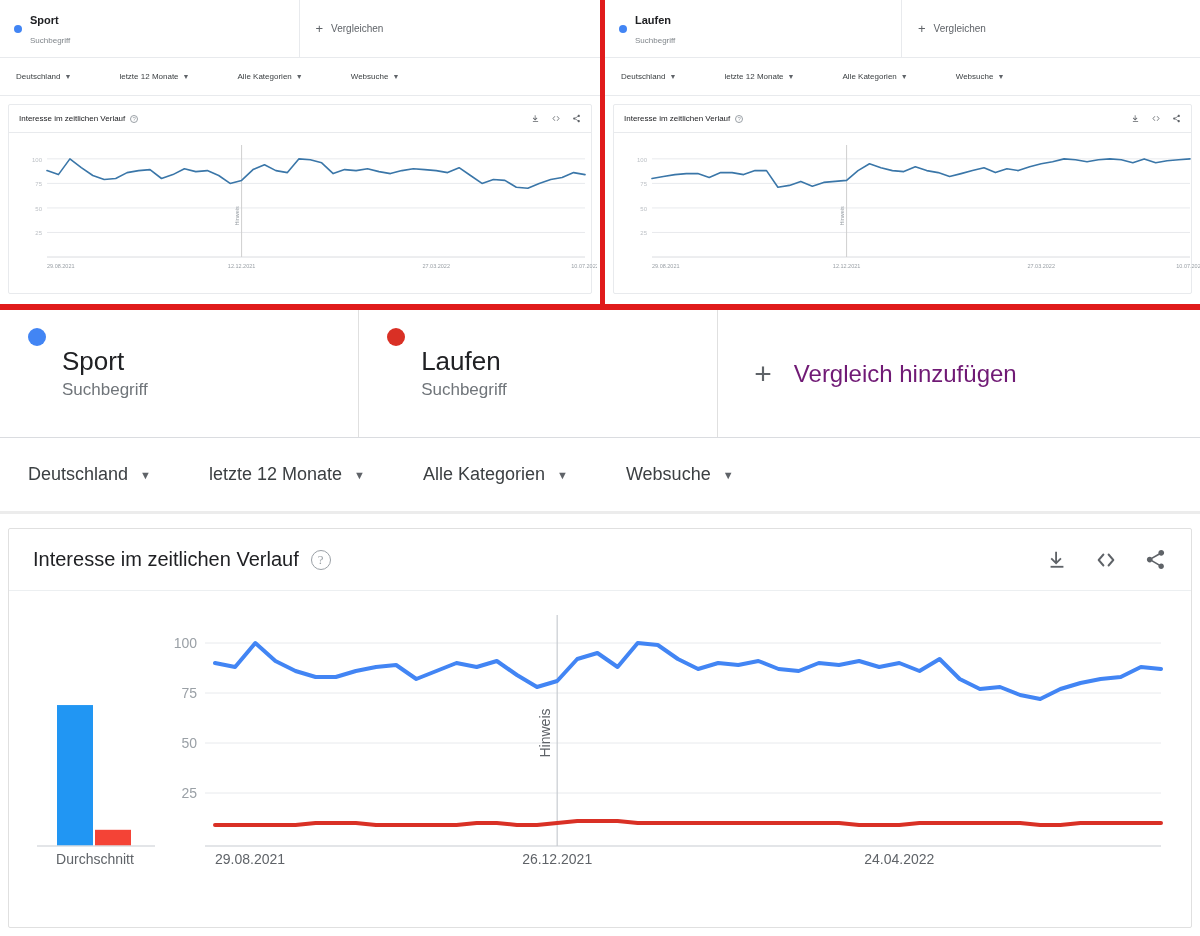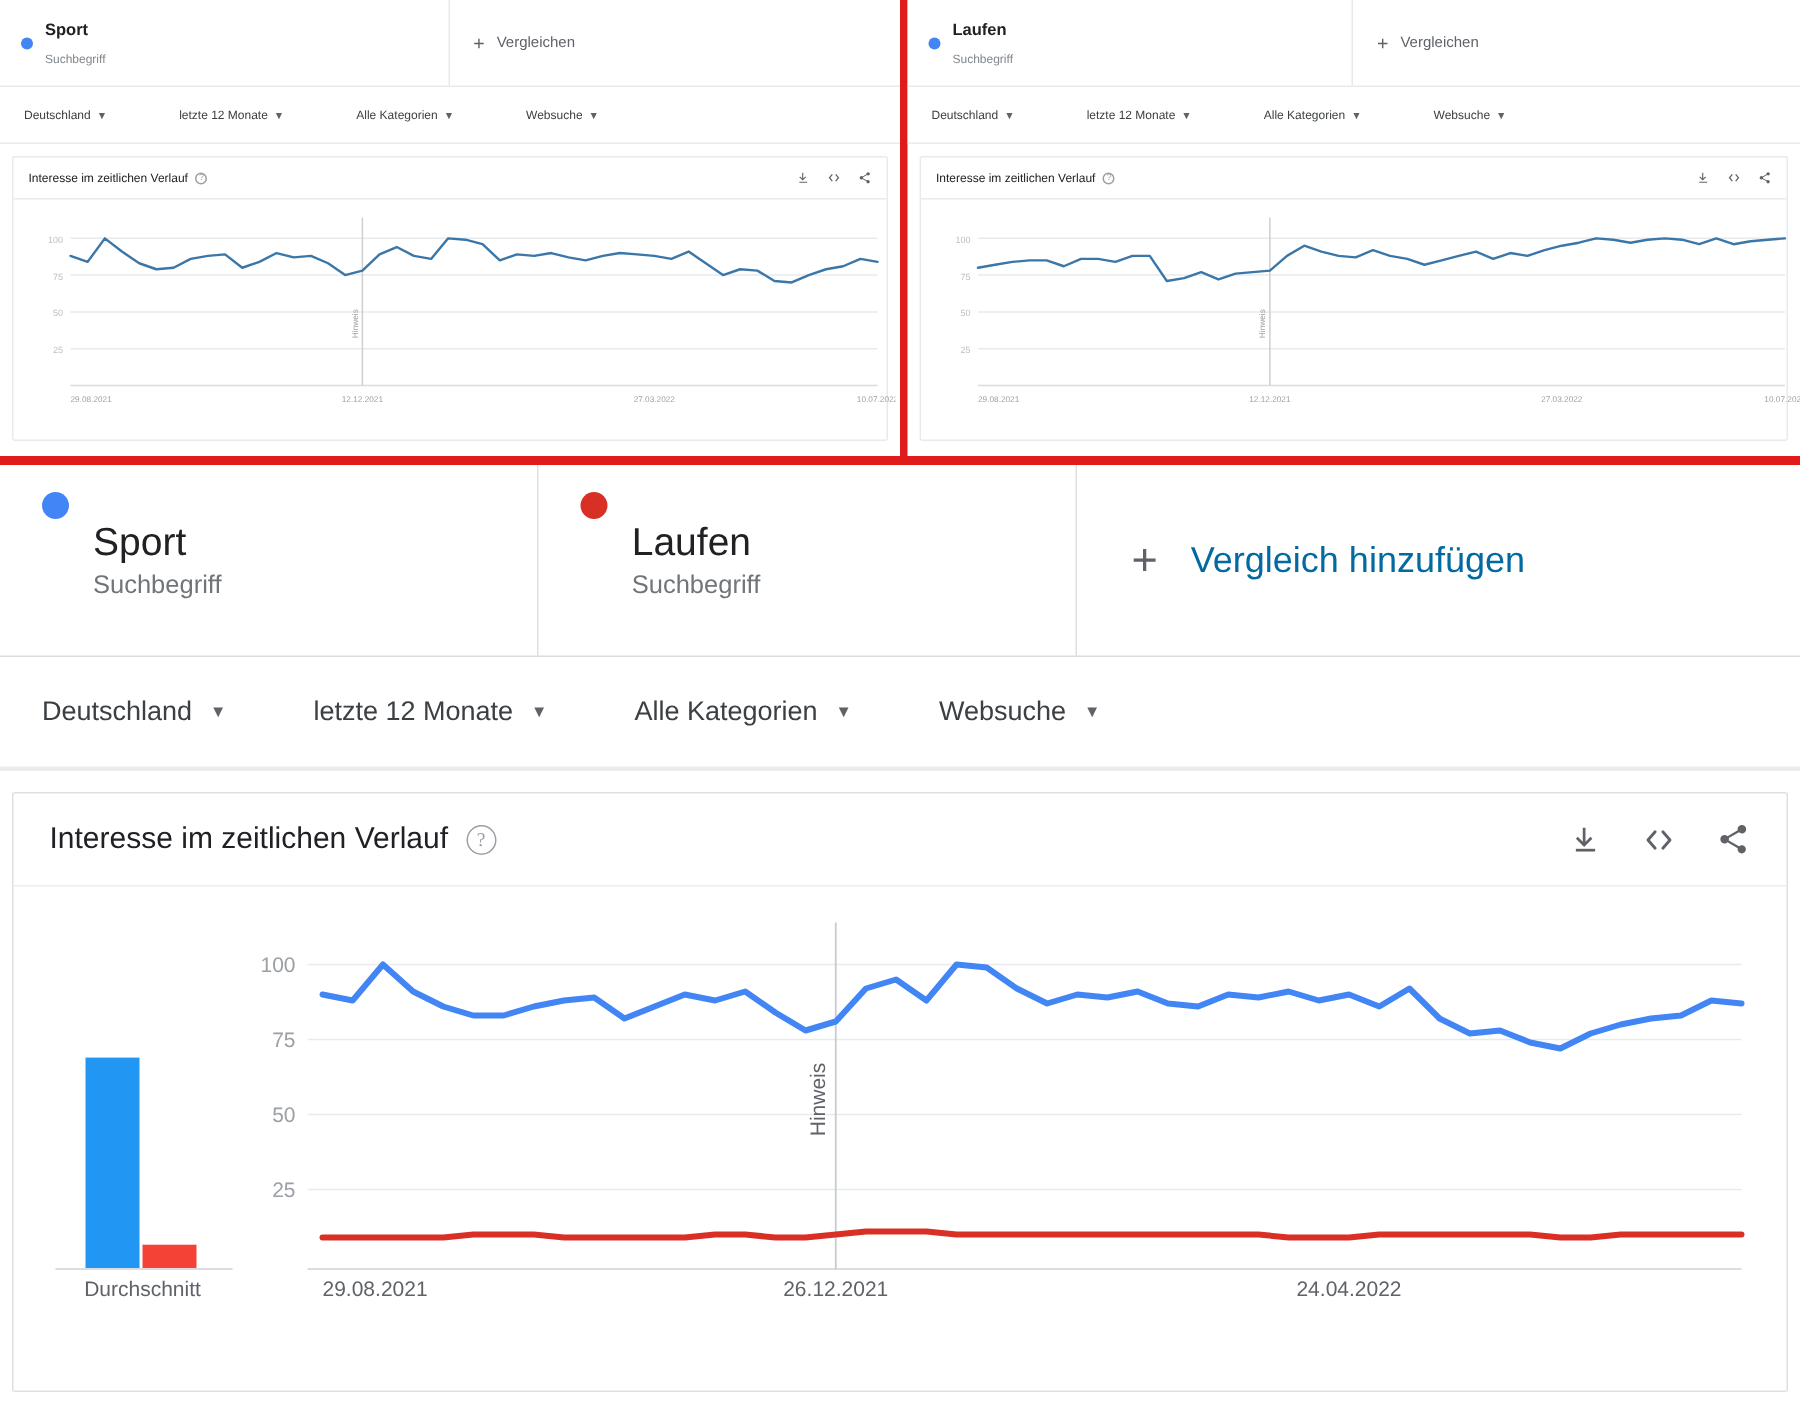--- a/index.html
+++ b/index.html
@@ -137,21 +137,21 @@
   #add-compare-cell {
     flex: 1.35 1 0;
     display: flex; align-items: center;
     padding-left: 36px;
     border-right: none;
     color: #5f6368;
   }
   #add-compare-cell .plus-big {
     font-size: 30px; font-weight: 300; margin-right: 22px; color: #5f6368;
   }
-  #add-compare-label { font-size: 24px; color: #0369a1; }
+  #add-compare-label { font-size: 24px; color: #701a75; }
 
   
   #filters-row {
     display: flex; align-items: center;
     height: 76px;
     padding-left: 28px;
     background: #fff;
     border-bottom: 3px solid #ececec;
   }
   .filter-chip {

